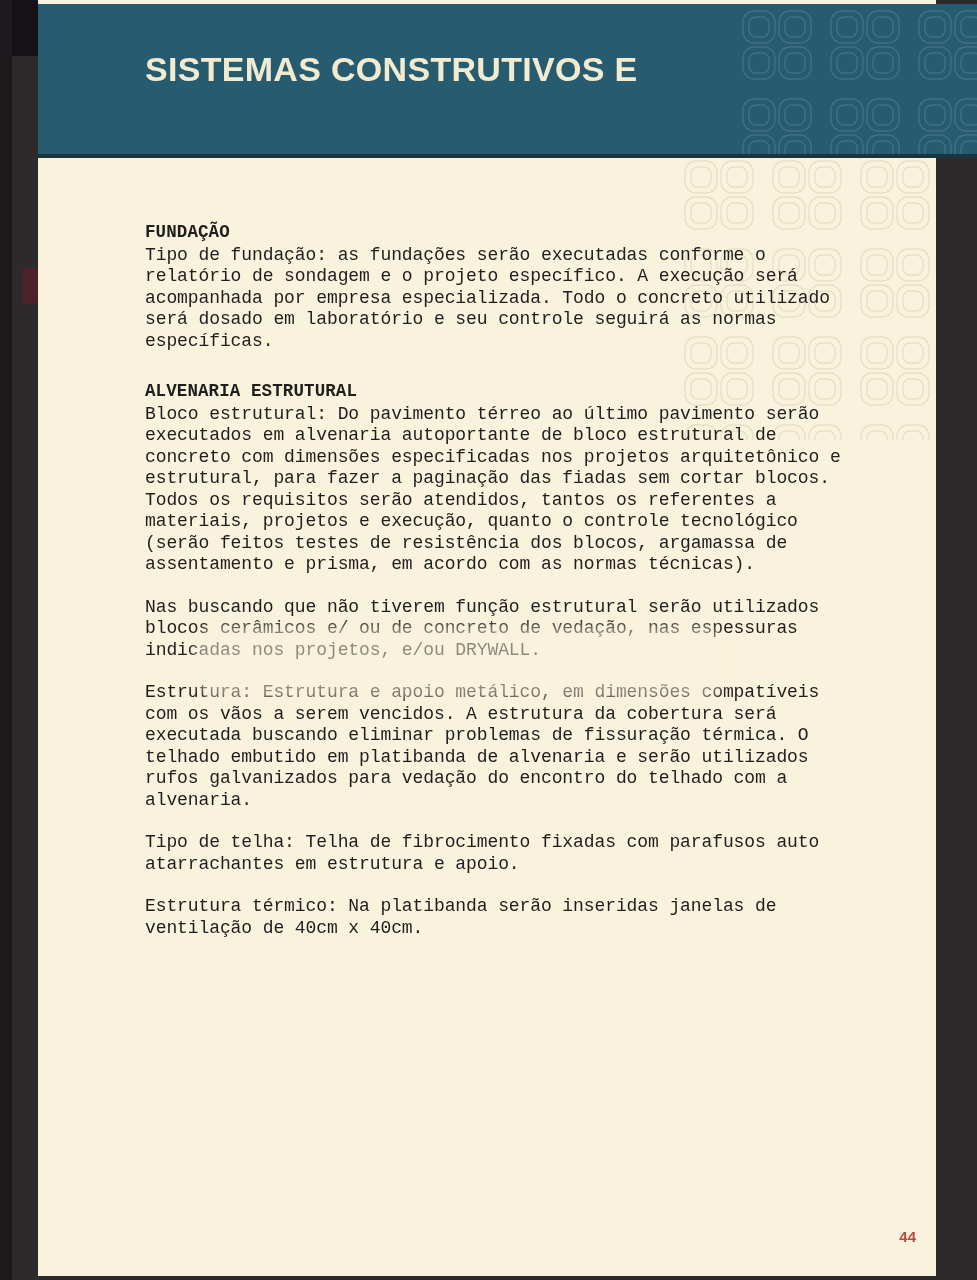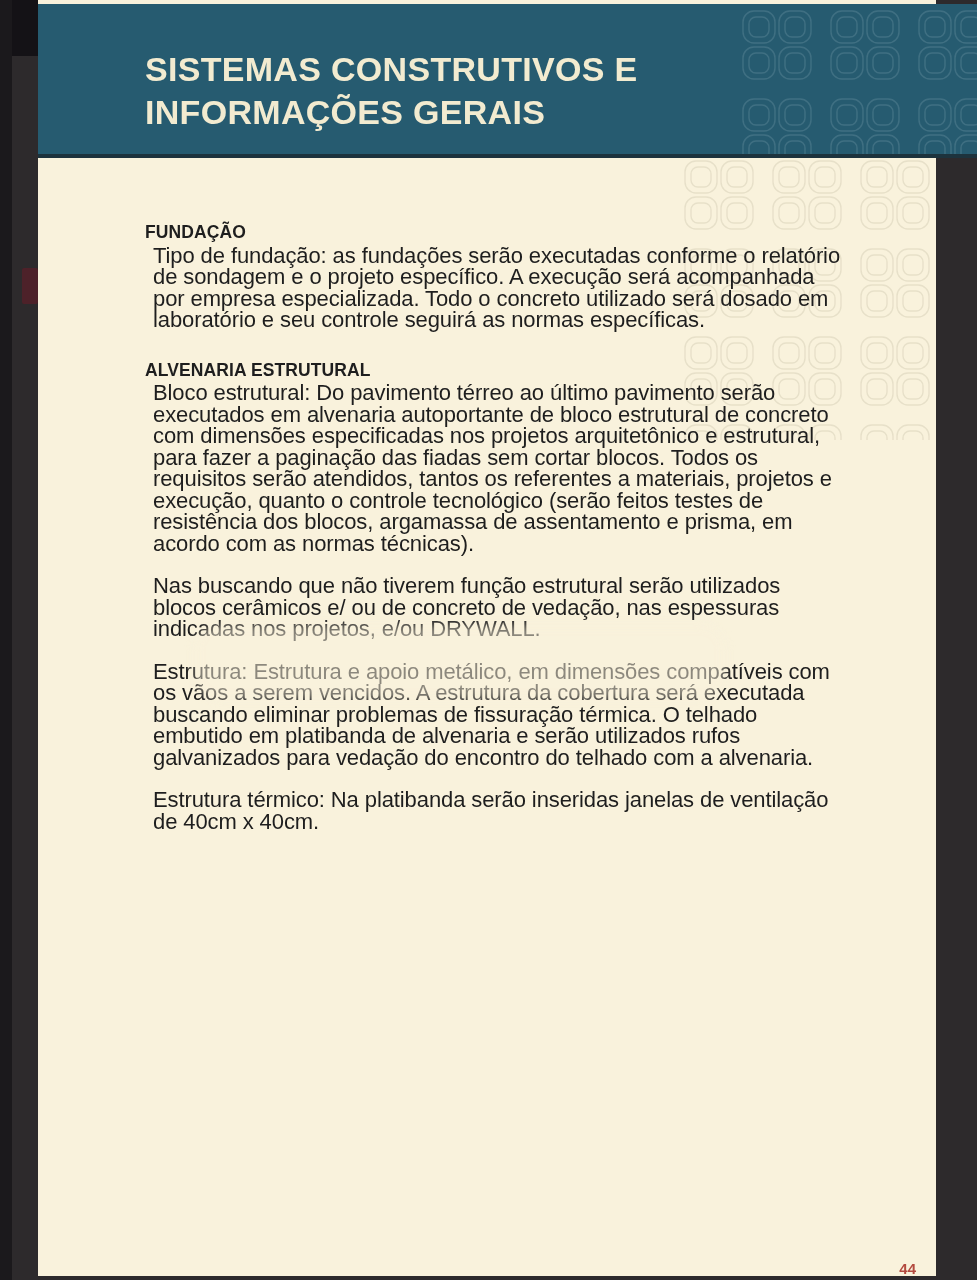--- a/index.html
+++ b/index.html
@@ -48,42 +48,42 @@
     font-size:34px;line-height:43px;font-weight:bold;
     letter-spacing:0.3px;
     color:var(--title-cream);
   }
   .wm{position:absolute;pointer-events:none;}
   .wm-teal{right:0;top:0;width:246px;height:150px;}
   .wm-cream{right:0;top:154px;width:258px;height:286px;}
   .content{
     position:absolute;left:107px;top:154px;width:706px;
     color:var(--text);
+    font-family:Liberation Mono, monospace;
   }
   .content h2{
     font-size:17.5px;line-height:21.5px;font-weight:bold;
     margin:29px 0 1px;letter-spacing:0.1px;
   }
   .content h2.first{margin-top:68px;}
   .content p{
-    font-size:22px;line-height:21.5px;
-    margin:0 8px 21px;letter-spacing:-0.1px;
+    font-size:18px;line-height:21.5px;
+    margin:0 0 21px;letter-spacing:-0.1px;
   }
   .fade-blob{
     position:absolute;left:157px;top:625px;width:530px;height:74px;
     background:rgba(249,242,220,0.50);
     border-radius:24px;
     filter:blur(5px);
     pointer-events:none;
   }
   .page-number{
     position:absolute;right:20px;top:1228px;
     font-size:15px;font-weight:bold;
     color:var(--page-num);
-    margin-top:32px;
   }
 </style>
 </head>
 <body>
 
 <svg width="0" height="0" style="position:absolute">
   <defs>
     <g id="wm-cluster" fill="none" stroke-width="1.4">
       <rect x="7" y="7" width="32" height="32" rx="11"></rect>
       <rect x="43" y="7" width="32" height="32" rx="11"></rect>
@@ -109,39 +109,39 @@
   <div class="red-tab"></div>
 
   <div class="page">
 
     <div class="header-band">
       <svg class="wm wm-teal" viewBox="0 0 246 150" preserveAspectRatio="none">
         <rect width="246" height="150" fill="url(#wm-pat-teal)"></rect>
       </svg>
       <h1 class="title">
         <span>SISTEMAS CONSTRUTIVOS E</span><br>
-        <span>INFORMAÇÕES GERAIS</span>
       </h1>
     </div>
 
     <svg class="wm wm-cream" viewBox="0 0 258 286" preserveAspectRatio="none">
       <rect width="258" height="286" fill="url(#wm-pat-cream)"></rect>
     </svg>
 
     <div class="content">
 
       <h2 class="first">FUNDAÇÃO</h2>
       <p>Tipo de fundação: as fundações serão executadas conforme o relatório de sondagem e o projeto específico. A execução será acompanhada por empresa especializada. Todo o concreto utilizado será dosado em laboratório e seu controle seguirá as normas específicas.</p>
 
       <h2>ALVENARIA ESTRUTURAL</h2>
       <p>Bloco estrutural: Do pavimento térreo ao último pavimento serão executados em alvenaria autoportante de bloco estrutural de concreto com dimensões especificadas nos projetos arquitetônico e estrutural, para fazer a paginação das fiadas sem cortar blocos. Todos os requisitos serão atendidos, tantos os referentes a materiais, projetos e execução, quanto o controle tecnológico (serão feitos testes de resistência dos blocos, argamassa de assentamento e prisma, em acordo com as normas técnicas).</p>
 
       <p>Nas buscando que não tiverem função estrutural serão utilizados blocos cerâmicos e/ ou de concreto de vedação, nas espessuras indicadas nos projetos, e/ou DRYWALL.</p>
 
       <p>Estrutura: Estrutura e apoio metálico, em dimensões compatíveis com os vãos a serem vencidos. A estrutura da cobertura será executada buscando eliminar problemas de fissuração térmica. O telhado embutido em platibanda de alvenaria e serão utilizados rufos galvanizados para vedação do encontro do telhado com a alvenaria.</p>
+      <p>Tipo de telha: Telha de fibrocimento fixadas com parafusos auto atarrachantes em estrutura e apoio.</p>
       <p>Estrutura térmico: Na platibanda serão inseridas janelas de ventilação de 40cm x 40cm.</p>
 
     </div>
 
     <div class="fade-blob"></div>
 
     <div class="page-number">44</div>
   </div>
 </div>
 

